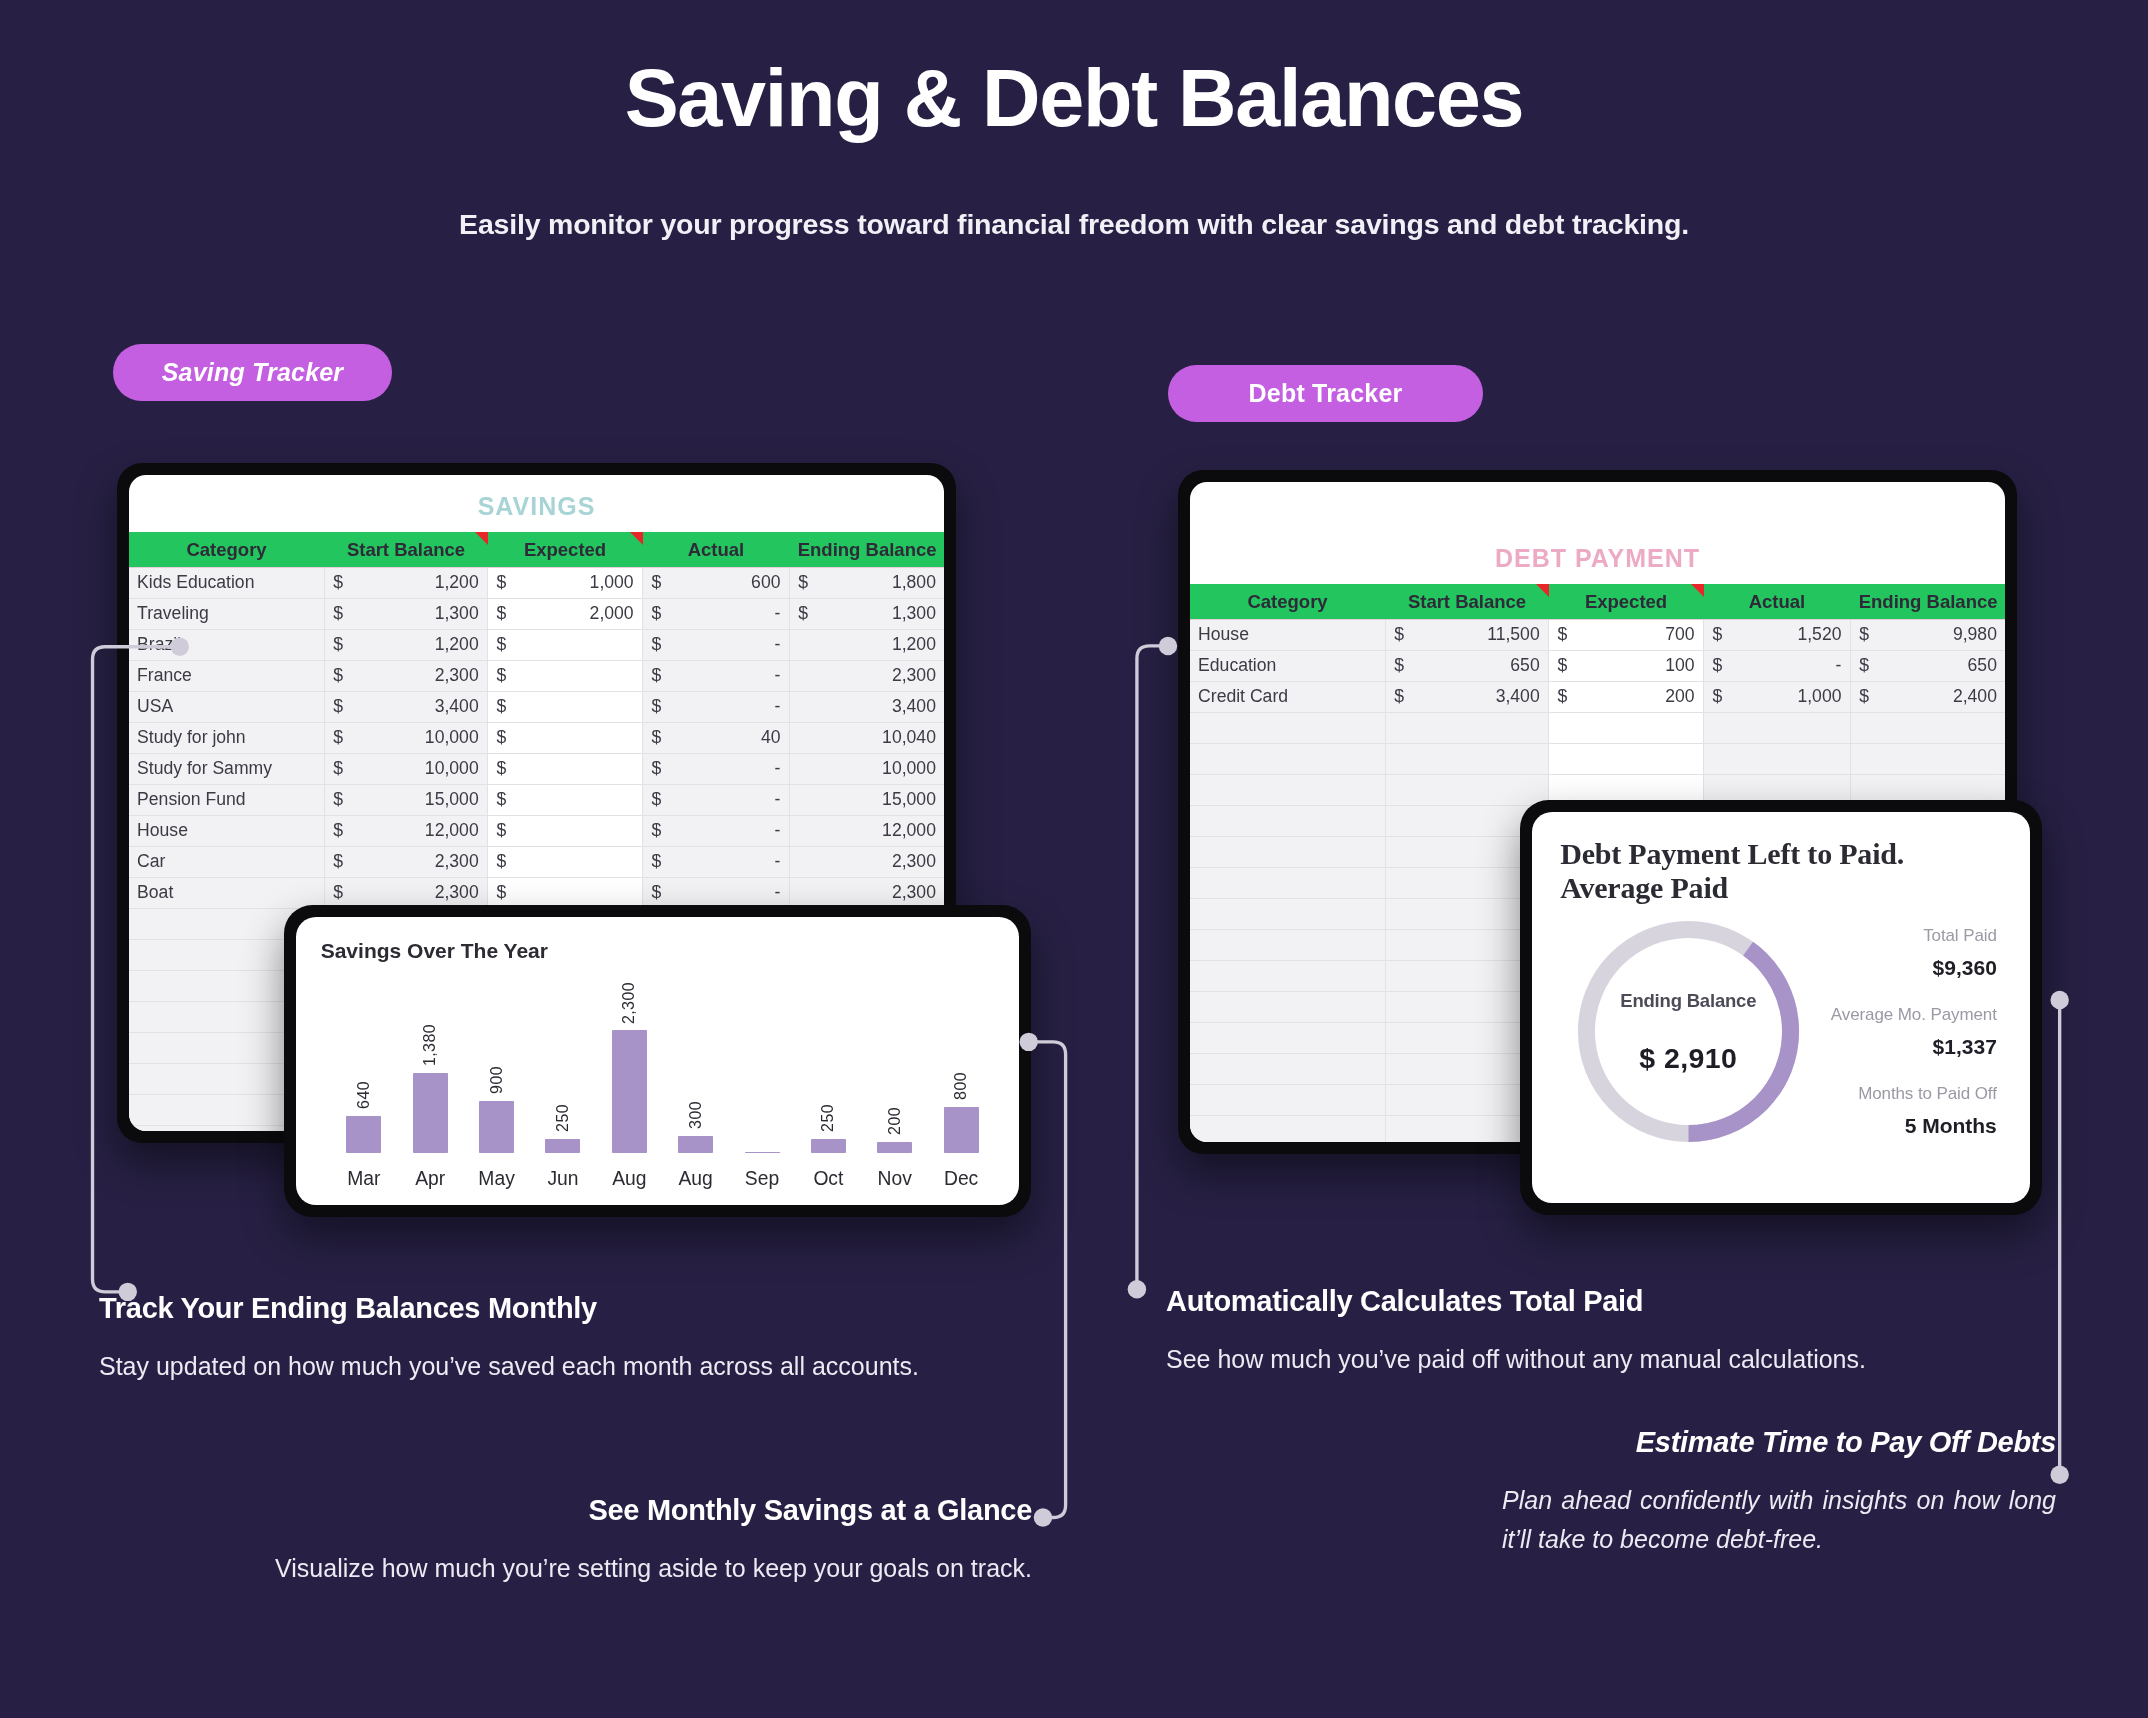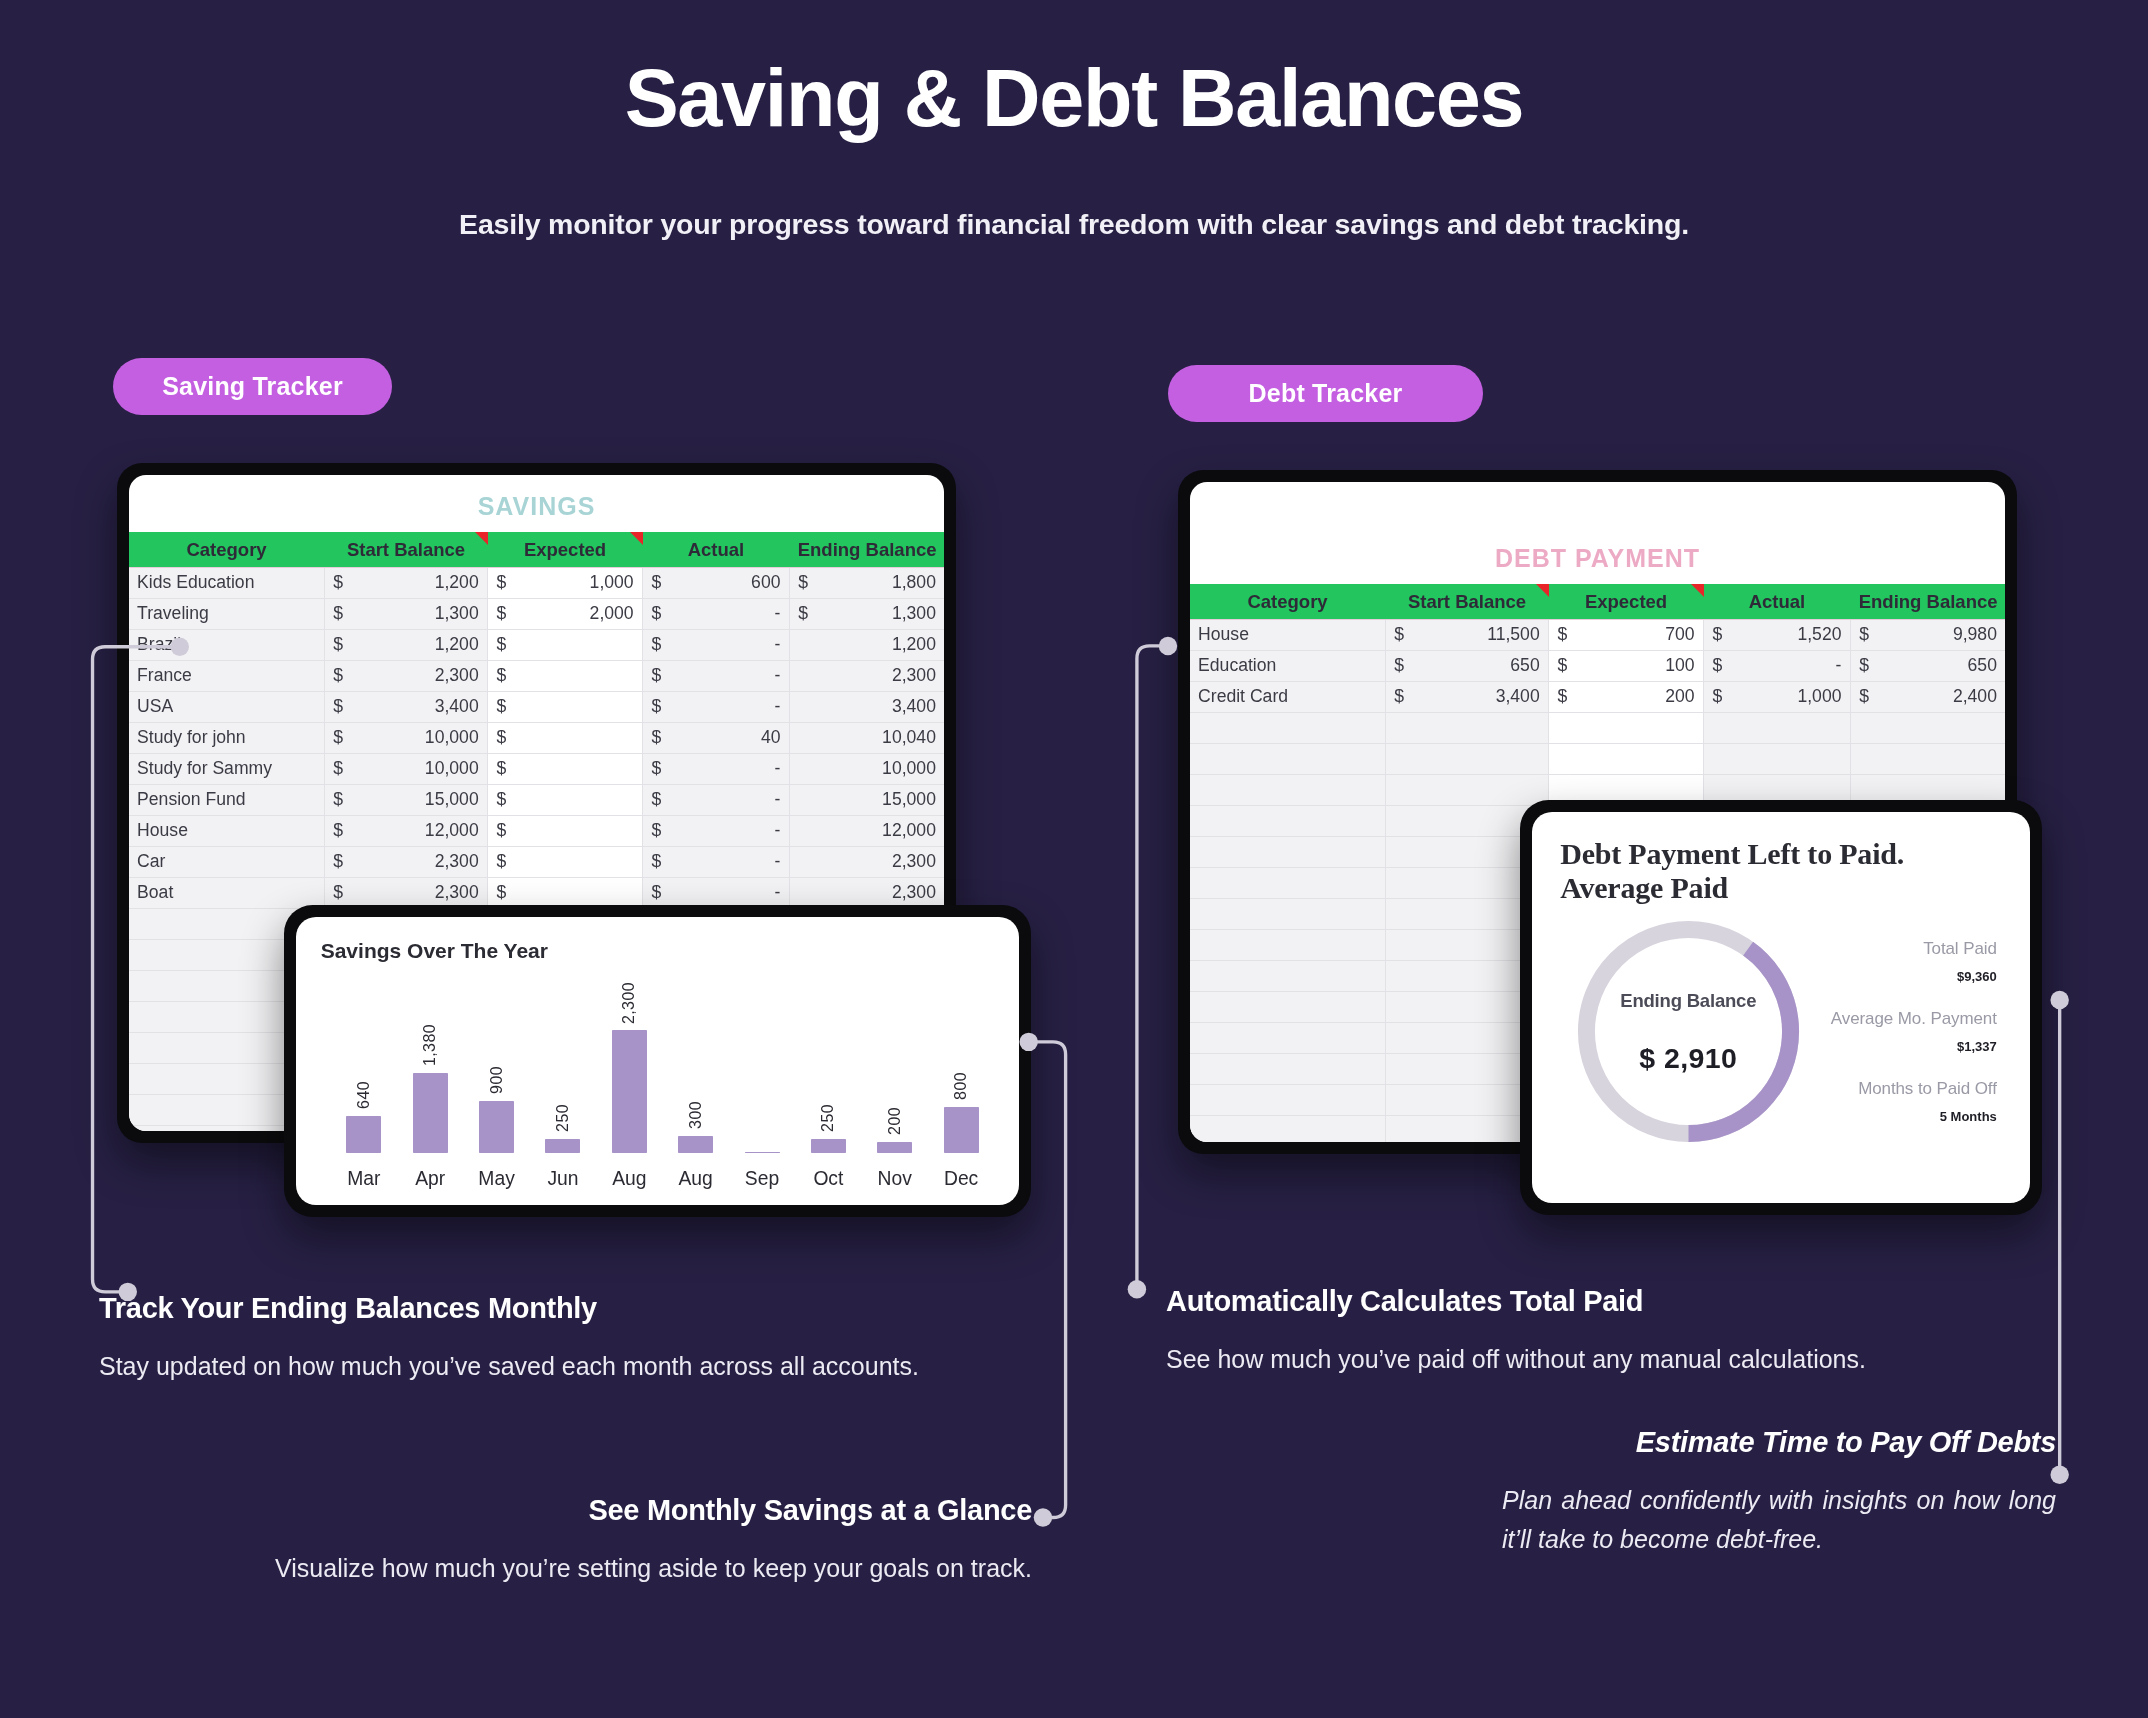--- a/index.html
+++ b/index.html
@@ -28,21 +28,21 @@
   
   .pill {
     position: absolute;
     display: flex; align-items: center; justify-content: center;
     border-radius: 838px;
     background: #c35fe0;
     color: #ffffff;
     font-size: 25px; font-weight: 700;
     letter-spacing: 0.2px;
   }
-  #pill-saving { left: 113px; top: 358px; width: 279px; height: 57px; }
+  #pill-saving { left: 113px; top: 344px; width: 279px; height: 57px; font-style: italic; }
   #pill-debt   { left: 1168px; top: 365px; width: 315px; height: 57px; }
 
   
   .tablet {
     position: absolute;
     background: #0b0b0d;
     border-radius: 25px;
     box-shadow: 0 20px 42px rgba(0,0,0,.45);
     overflow: hidden;
   }
@@ -143,21 +143,21 @@
   .donut-svg { display: block; }
   .donut-center {
     position: absolute; left: 0; right: 0; top: 50%;
     transform: translateY(-50%); text-align: center;
   }
   .donut-center .lbl { font-size: 18.5px; color: #4c4c58; font-weight: 700; letter-spacing: -0.2px; }
   .donut-center .amt { font-size: 28.5px; color: #1e1e26; font-weight: 700; margin-top: 30px; letter-spacing: 0.4px; }
   .donut-right { flex: 1; display: flex; flex-direction: column; justify-content: center; gap: 25px; padding-right: 5px; }
   .stat { text-align: right; }
   .stat .s-lbl { font-size: 17px; color: #9a9aa6; font-weight: 400; letter-spacing: -0.1px; }
-  .stat .s-val { font-size: 13px; color: #1e1e26; font-weight: 700; margin-top: 10px; }
+  .stat .s-val { font-size: 21px; color: #1e1e26; font-weight: 700; margin-top: 10px; }
 
   
   .connectors { position: absolute; inset: 0; pointer-events: none; }
 
   
   .cap { position: absolute; }
   .cap h3 { font-size: 29px; font-weight: 700; color: #ffffff; letter-spacing: -0.3px; }
   .cap p  { font-size: 25px; font-weight: 400; color: #eceaf3; line-height: 1.55; margin-top: 22px; }
 
   #cap-1 { left: 99px; top: 1292px; width: 889px; }

